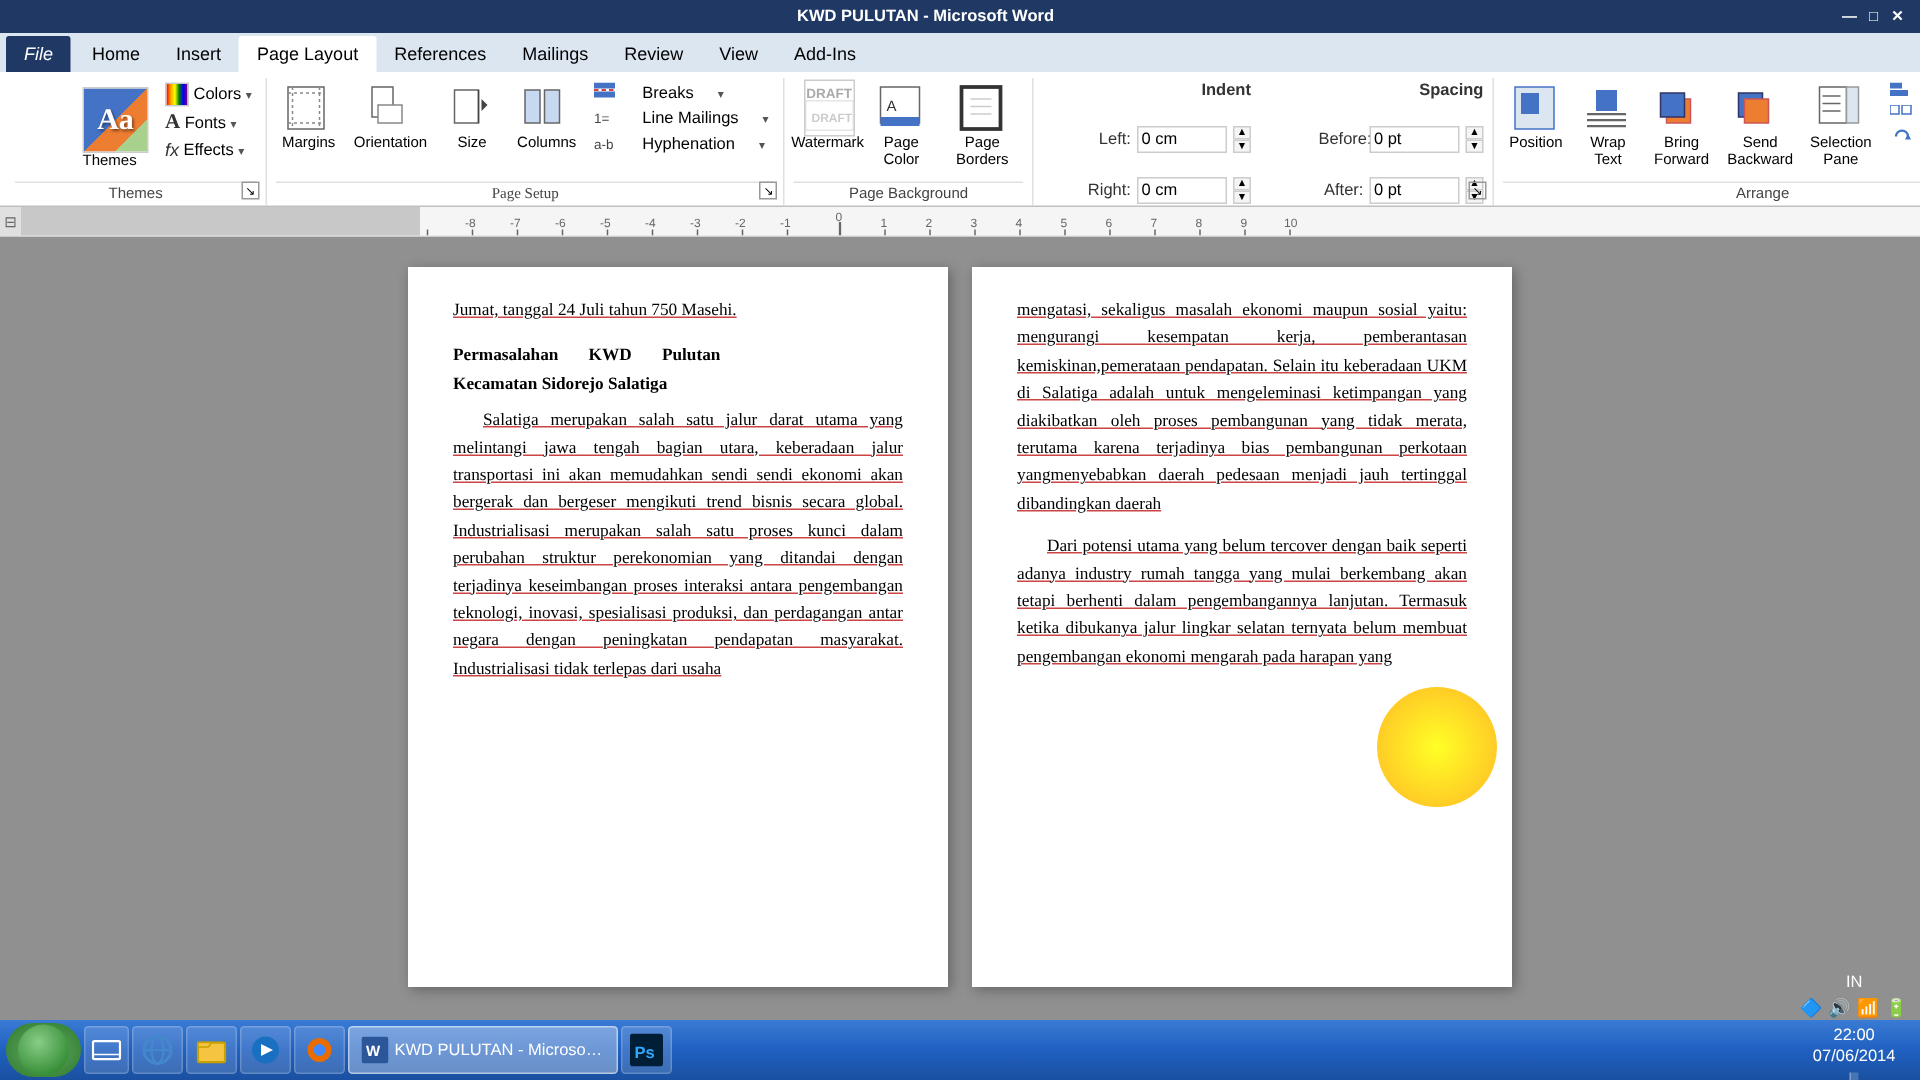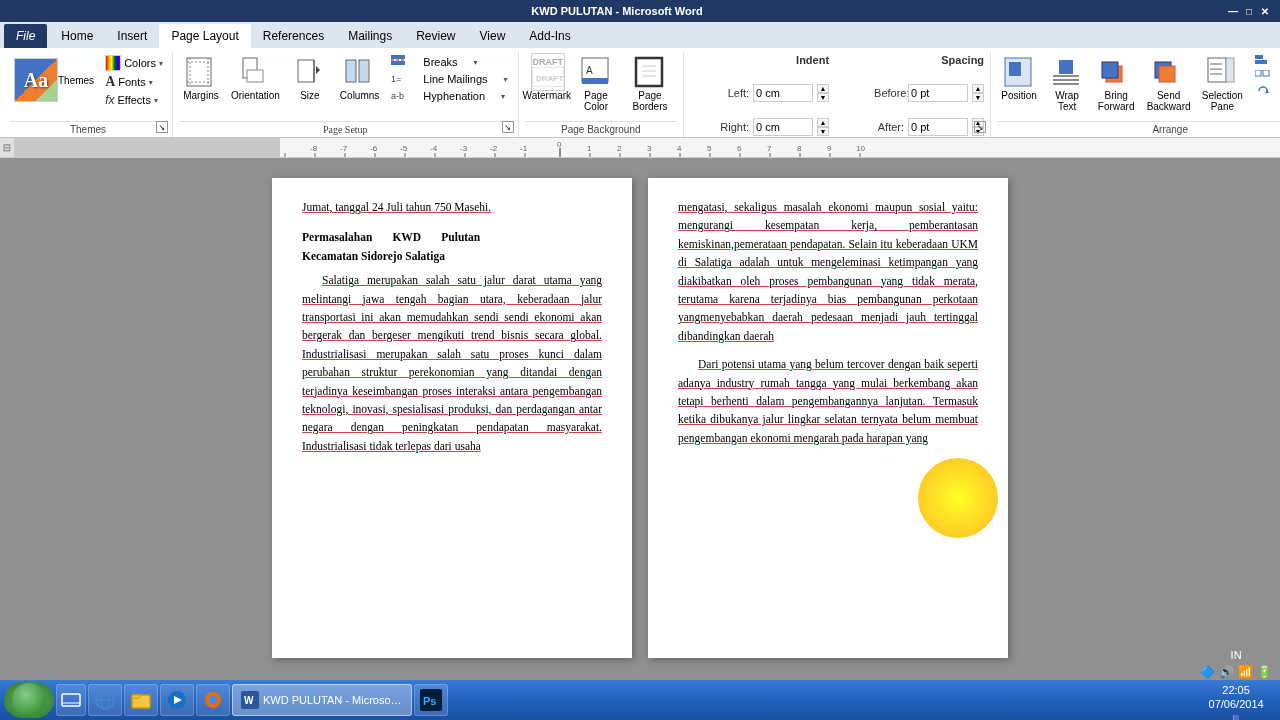--- a/index.html
+++ b/index.html
@@ -73,24 +73,25 @@
     }
 
     
     .themes-stack {
       display: flex;
       flex-direction: column;
       gap: 1px;
     }
     .themes-btn-large {
       display: flex;
-      flex-direction: row;
-      align-items: center;
+      flex-direction: column;
+      align-items: flex-start;
       cursor: pointer;
       padding: 4px;
+      margin-left: 41px;
     }
     .small-ribbon-btn {
       display: flex;
       align-items: center;
       gap: 3px;
       cursor: pointer;
       padding: 1px 3px;
       font-size: 11px;
       white-space: nowrap;
     }
@@ -917,18 +918,18 @@
 
   <div class="tray-area">
     <span style="font-size:11px;">IN</span>
     <div class="tray-icons">
       <span style="font-size:12px;">🔷</span>
       <span style="font-size:12px;cursor:pointer;">🔊</span>
       <span style="font-size:12px;cursor:pointer;">📶</span>
       <span style="font-size:12px;">🔋</span>
     </div>
     <div class="time-display" style="cursor:pointer;">
-      <div>22:05</div>
+      <div>22:00</div>
       <div>07/06/2014</div>
     </div>
     <div style="width:6px;height:36px;background:rgba(255,255,255,0.2);border-left:1px solid rgba(255,255,255,0.3);cursor:pointer;"></div>
   </div>
 </div>
 
 </body></html>

